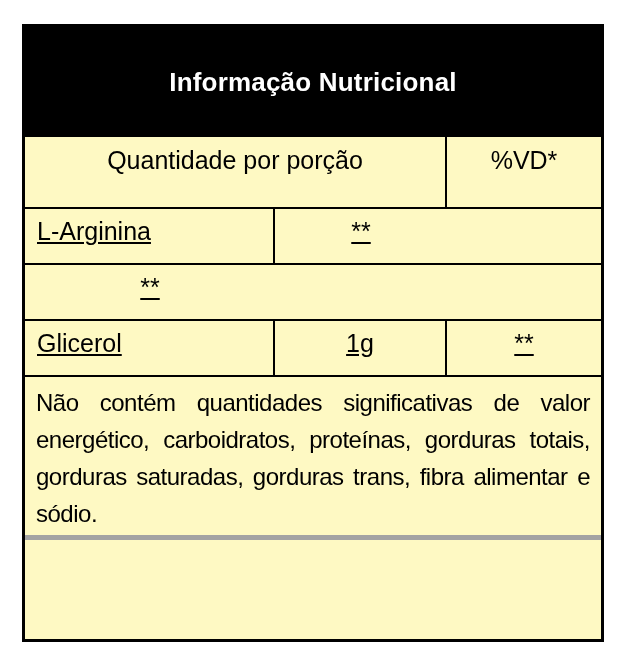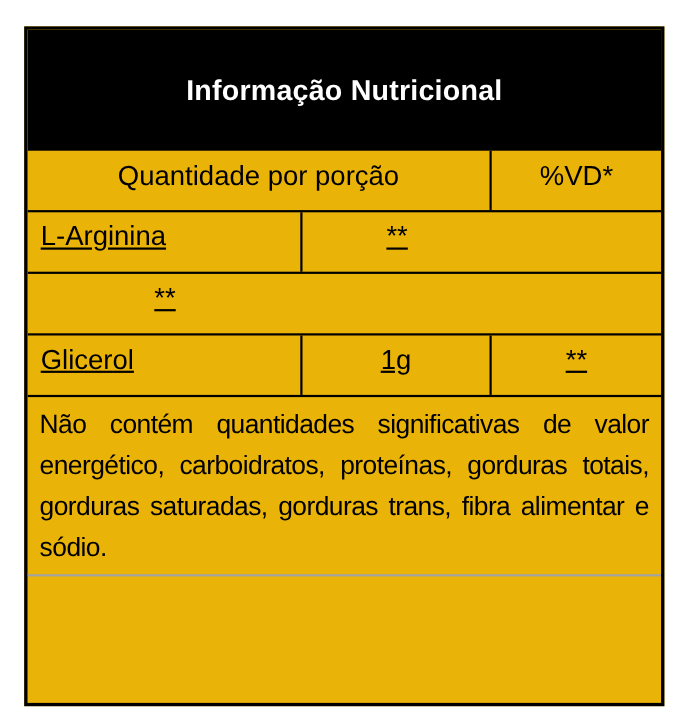--- a/index.html
+++ b/index.html
@@ -7,21 +7,21 @@
     width: 620px; height: 660px;
     background: #ffffff;
     font-family: "Liberation Sans", "DejaVu Sans", sans-serif;
     color: #000000;
   }
   .label-table {
     position: absolute;
     left: 22px; top: 24px;
     width: 582px; height: 618px;
     border: 3px solid #000000;
-    background: #eab308;
+    background: #fef9c3;
     display: flex;
     flex-direction: column;
     overflow: hidden;
   }
   .black-header {
     height: 110px;
     background: #000000;
     color: #ffffff;
     display: flex;
     flex-direction: column;
@@ -33,21 +33,21 @@
   .black-header .line {
     font-size: 26px;
     font-weight: bold;
     letter-spacing: 0.2px;
   }
   .row {
     display: grid;
     border-bottom: 2px solid #000000;
     flex: 0 0 auto;
   }
-  .thead-row { grid-template-columns: 422px 1fr; height: 56px; }
+  .thead-row { grid-template-columns: 422px 1fr; height: 72px; }
   .body-row  { grid-template-columns: 250px 172px 1fr; height: 56px; text-decoration: underline; }
   .cell {
     padding-top: 8px;
     font-size: 25px;
     overflow: hidden;
   }
   .cell.merged {
     border-right: 2px solid #000000;
     text-align: center;
   }
@@ -66,21 +66,21 @@
     padding: 7px 11px 0 11px;
     font-size: 24px;
     letter-spacing: -0.5px;
     line-height: 37px;
     text-align: justify;
     overflow: hidden;
   }
   .note-1 {
     height: 163px;
     flex: 0 0 auto;
-    border-bottom: 2px solid #a3a3a3;
+    border-bottom: 5px solid #a3a3a3;
   }
   .note-2 {
     flex: 1 1 auto;
     padding-top: 5px;
     line-height: 36px;
     word-spacing: 5px;
   }
 </style>
 </head>
 <body>

